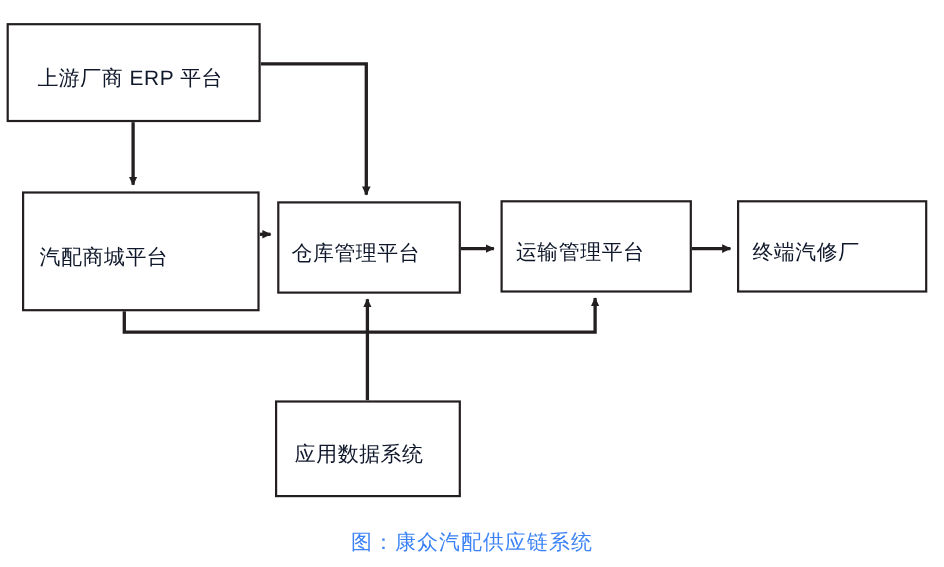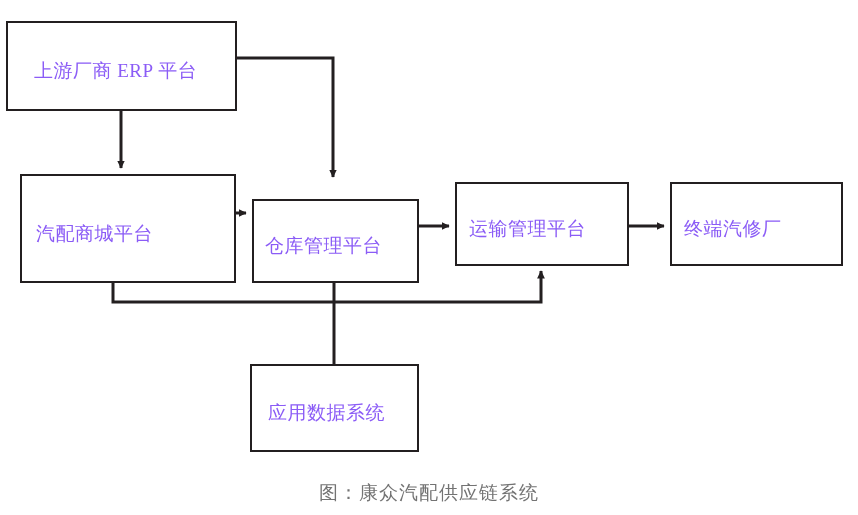--- a/index.html
+++ b/index.html
@@ -31,51 +31,51 @@
   .node-box {
     position: absolute;
     box-sizing: border-box;
     border: 2px solid #231f20;
     background: #ffffff;
     display: flex;
     align-items: center;
     overflow: hidden;
   }
   .node-label {
-    font-family: Liberation Serif, serif;
+    font-family: Liberation Sans, sans-serif;
     font-size: 19px;
-    color: #8b5cf6;
+    color: #0f172a;
     letter-spacing: 0.5px;
     white-space: nowrap;
     padding-left: 28px;
     margin-top: 10px;
   }
   #node-erp      { left: 6px;   top: 21px;  width: 231px; height: 90px; }
   #node-mall     { left: 20px;  top: 174px; width: 216px; height: 109px; }
-  #node-warehouse{ left: 252px; top: 199px; width: 167px; height: 84px; }
+  #node-warehouse{ left: 252px; top: 183px; width: 167px; height: 84px; }
   #node-transport{ left: 455px; top: 182px; width: 174px; height: 84px; }
   #node-garage   { left: 670px; top: 182px; width: 173px; height: 84px; }
   #node-data     { left: 250px; top: 364px; width: 169px; height: 88px; }
 
   #node-erp .node-label       { padding-left: 26px; }
   #node-mall .node-label      { padding-left: 14px; }
   #node-warehouse .node-label { padding-left: 11px; }
   #node-transport .node-label { padding-left: 12px; }
   #node-garage .node-label    { padding-left: 12px; }
   #node-data .node-label      { padding-left: 16px; }
 
   .caption {
     position: absolute;
     left: 0;
     top: 480px;
     width: 858px;
     text-align: center;
     font-family: "Liberation Serif", "DejaVu Serif", serif;
     font-size: 19px;
-    color: #737373;
+    color: #3b82f6;
     letter-spacing: 1px;
   }
 </style>
 </head>
 <body>
 
 <div id="canvas">
 
   <svg class="diagram-svg" viewBox="0 0 858 515">
     <defs>

